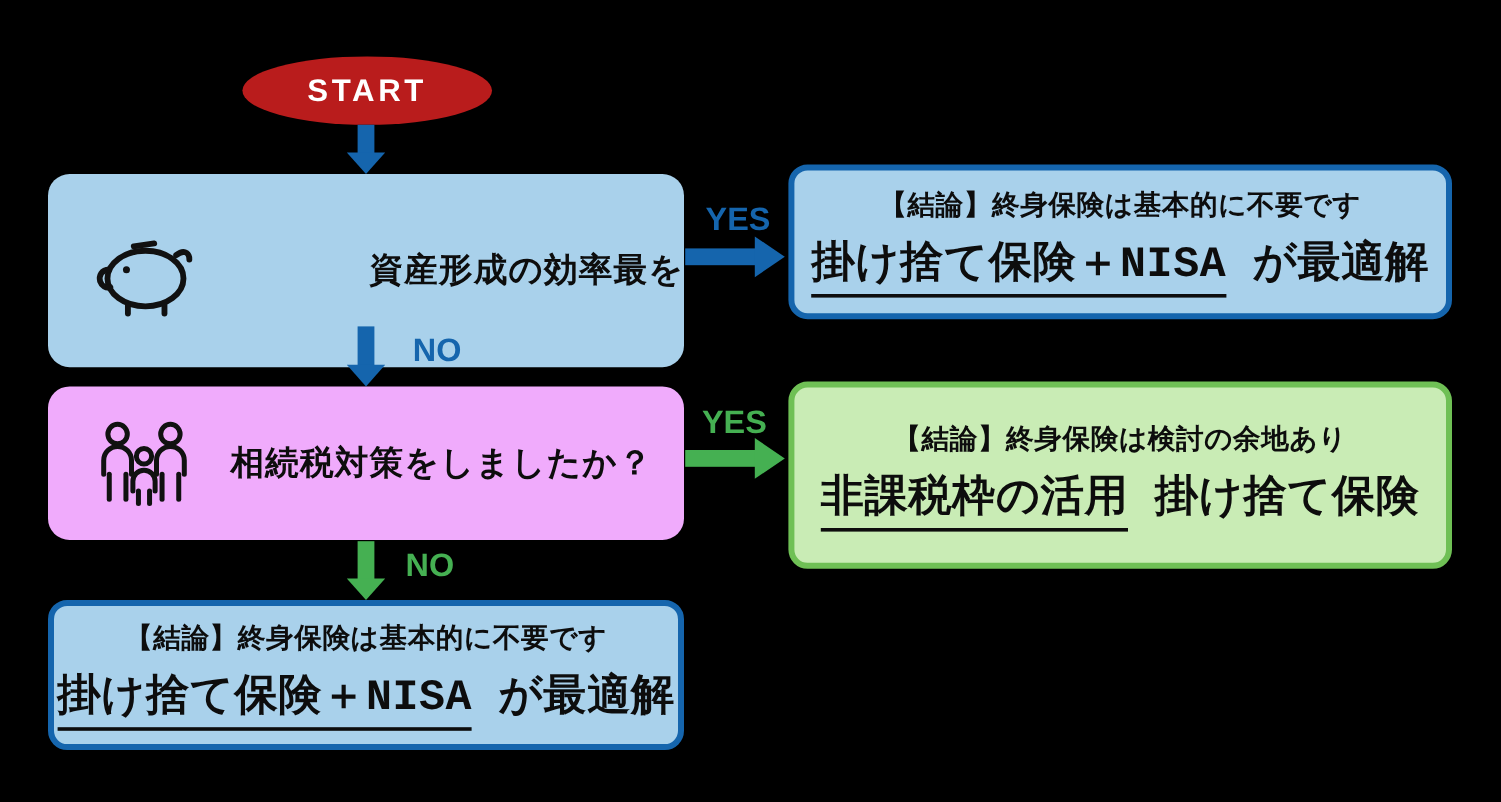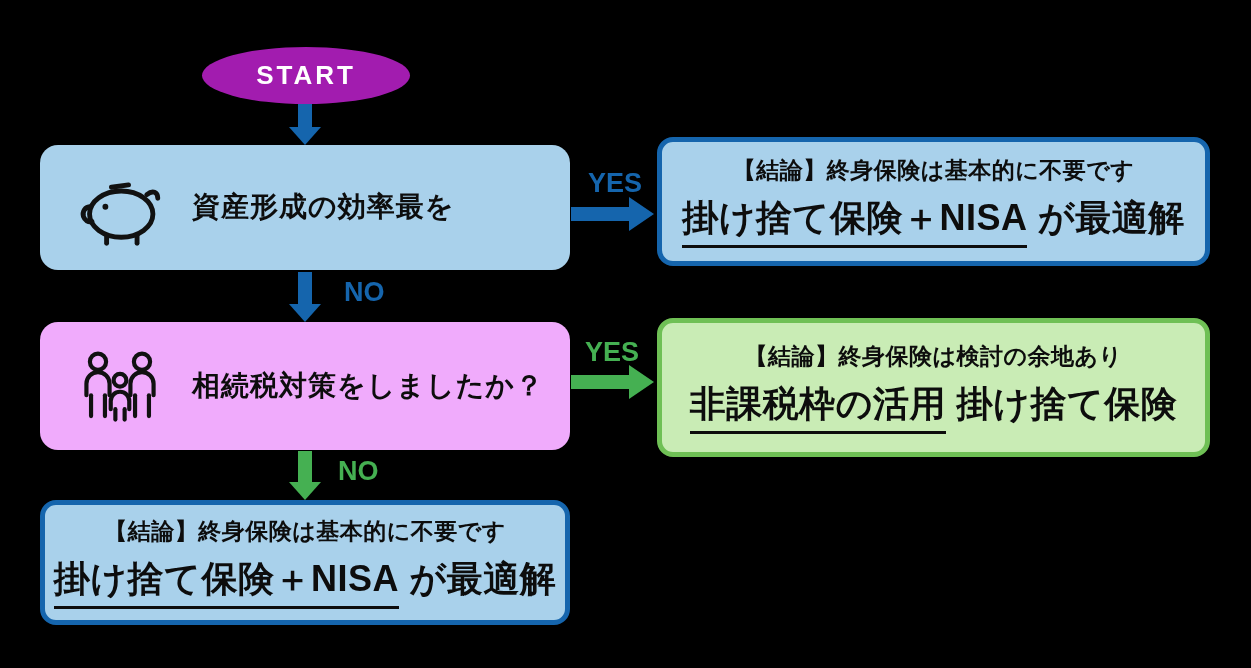--- a/index.html
+++ b/index.html
@@ -6,21 +6,21 @@
   html,body { background:#000; }
   .canvas {
     position:relative; width:1251px; height:668px; background:#000;
     font-family:"Liberation Sans","DejaVu Sans",sans-serif; color:#0d0d0d;
     overflow:hidden;
   }
 
   
   .start {
     position:absolute; left:202px; top:47px; width:208px; height:57px;
-    background:#a21caf; border-radius:50%;
+    background:#b91c1c; border-radius:50%;
     color:#fff; font-weight:bold; font-size:26px; letter-spacing:3px;
     display:flex; align-items:center; justify-content:center;
   }
 
   
   .arrow-v { position:absolute; }
   .arrow-v .shaft { position:absolute; width:14px; background:#1565ad; left:0; top:0; }
   .arrow-v .head  { position:absolute; width:0; height:0; left:-9px;
                     border-left:16px solid transparent; border-right:16px solid transparent;
                     border-top:18px solid #1565ad; }
@@ -52,35 +52,35 @@
   .yes2 { left:585px; top:337px; }
   .no2  { left:338px; top:456px; }
 
   
   .qbox {
     position:absolute; left:40px; width:530px; border-radius:18px;
     display:flex; align-items:center; padding-left:34px; gap:26px;
   }
   .qbox.blue-fill  { background:#a9d1eb; }
   .qbox.green-fill { background:#f0abfc; }
-  .q1 { top:145px; height:125px; }
+  .q1 { top:145px; height:161px;justify-content:space-between; }
   .q2 { top:322px; height:128px; }
   .qtext { font-weight:bold; font-size:28px; line-height:1.45; letter-spacing:1px; }
   .icon-wrap { width:92px; display:flex; justify-content:center; flex:0 0 auto; }
 
   
   .rbox {
     position:absolute; border-radius:16px;
     display:flex; flex-direction:column; align-items:center; justify-content:center;
-    gap:8px; text-align:center;
+    gap:8px; text-align:center;font-family:Liberation Mono, monospace;
   }
   .rbox.blue-style  { background:#a9d1eb; border:5px solid #1565ad; }
   .rbox.green-style { background:#c9ecb5; border:5px solid #6fc055; }
   .r1 { left:657px; top:137px; width:553px; height:129px; }
-  .r2 { left:657px; top:318px; width:553px; height:139px; }
+  .r2 { left:657px; top:318px; width:553px; height:156px; }
   .r3 { left:40px;  top:500px; width:530px; height:125px; }
   .rline1 { font-weight:bold; font-size:23px; letter-spacing:0.5px; }
   .rline2 { font-weight:bold; font-size:36px; letter-spacing:0.5px; }
   .uline  { display:inline-block; border-bottom:3px solid #0d0d0d; padding-bottom:2px; }
 </style>
 </head>
 <body>
 
 <div class="canvas">
 

